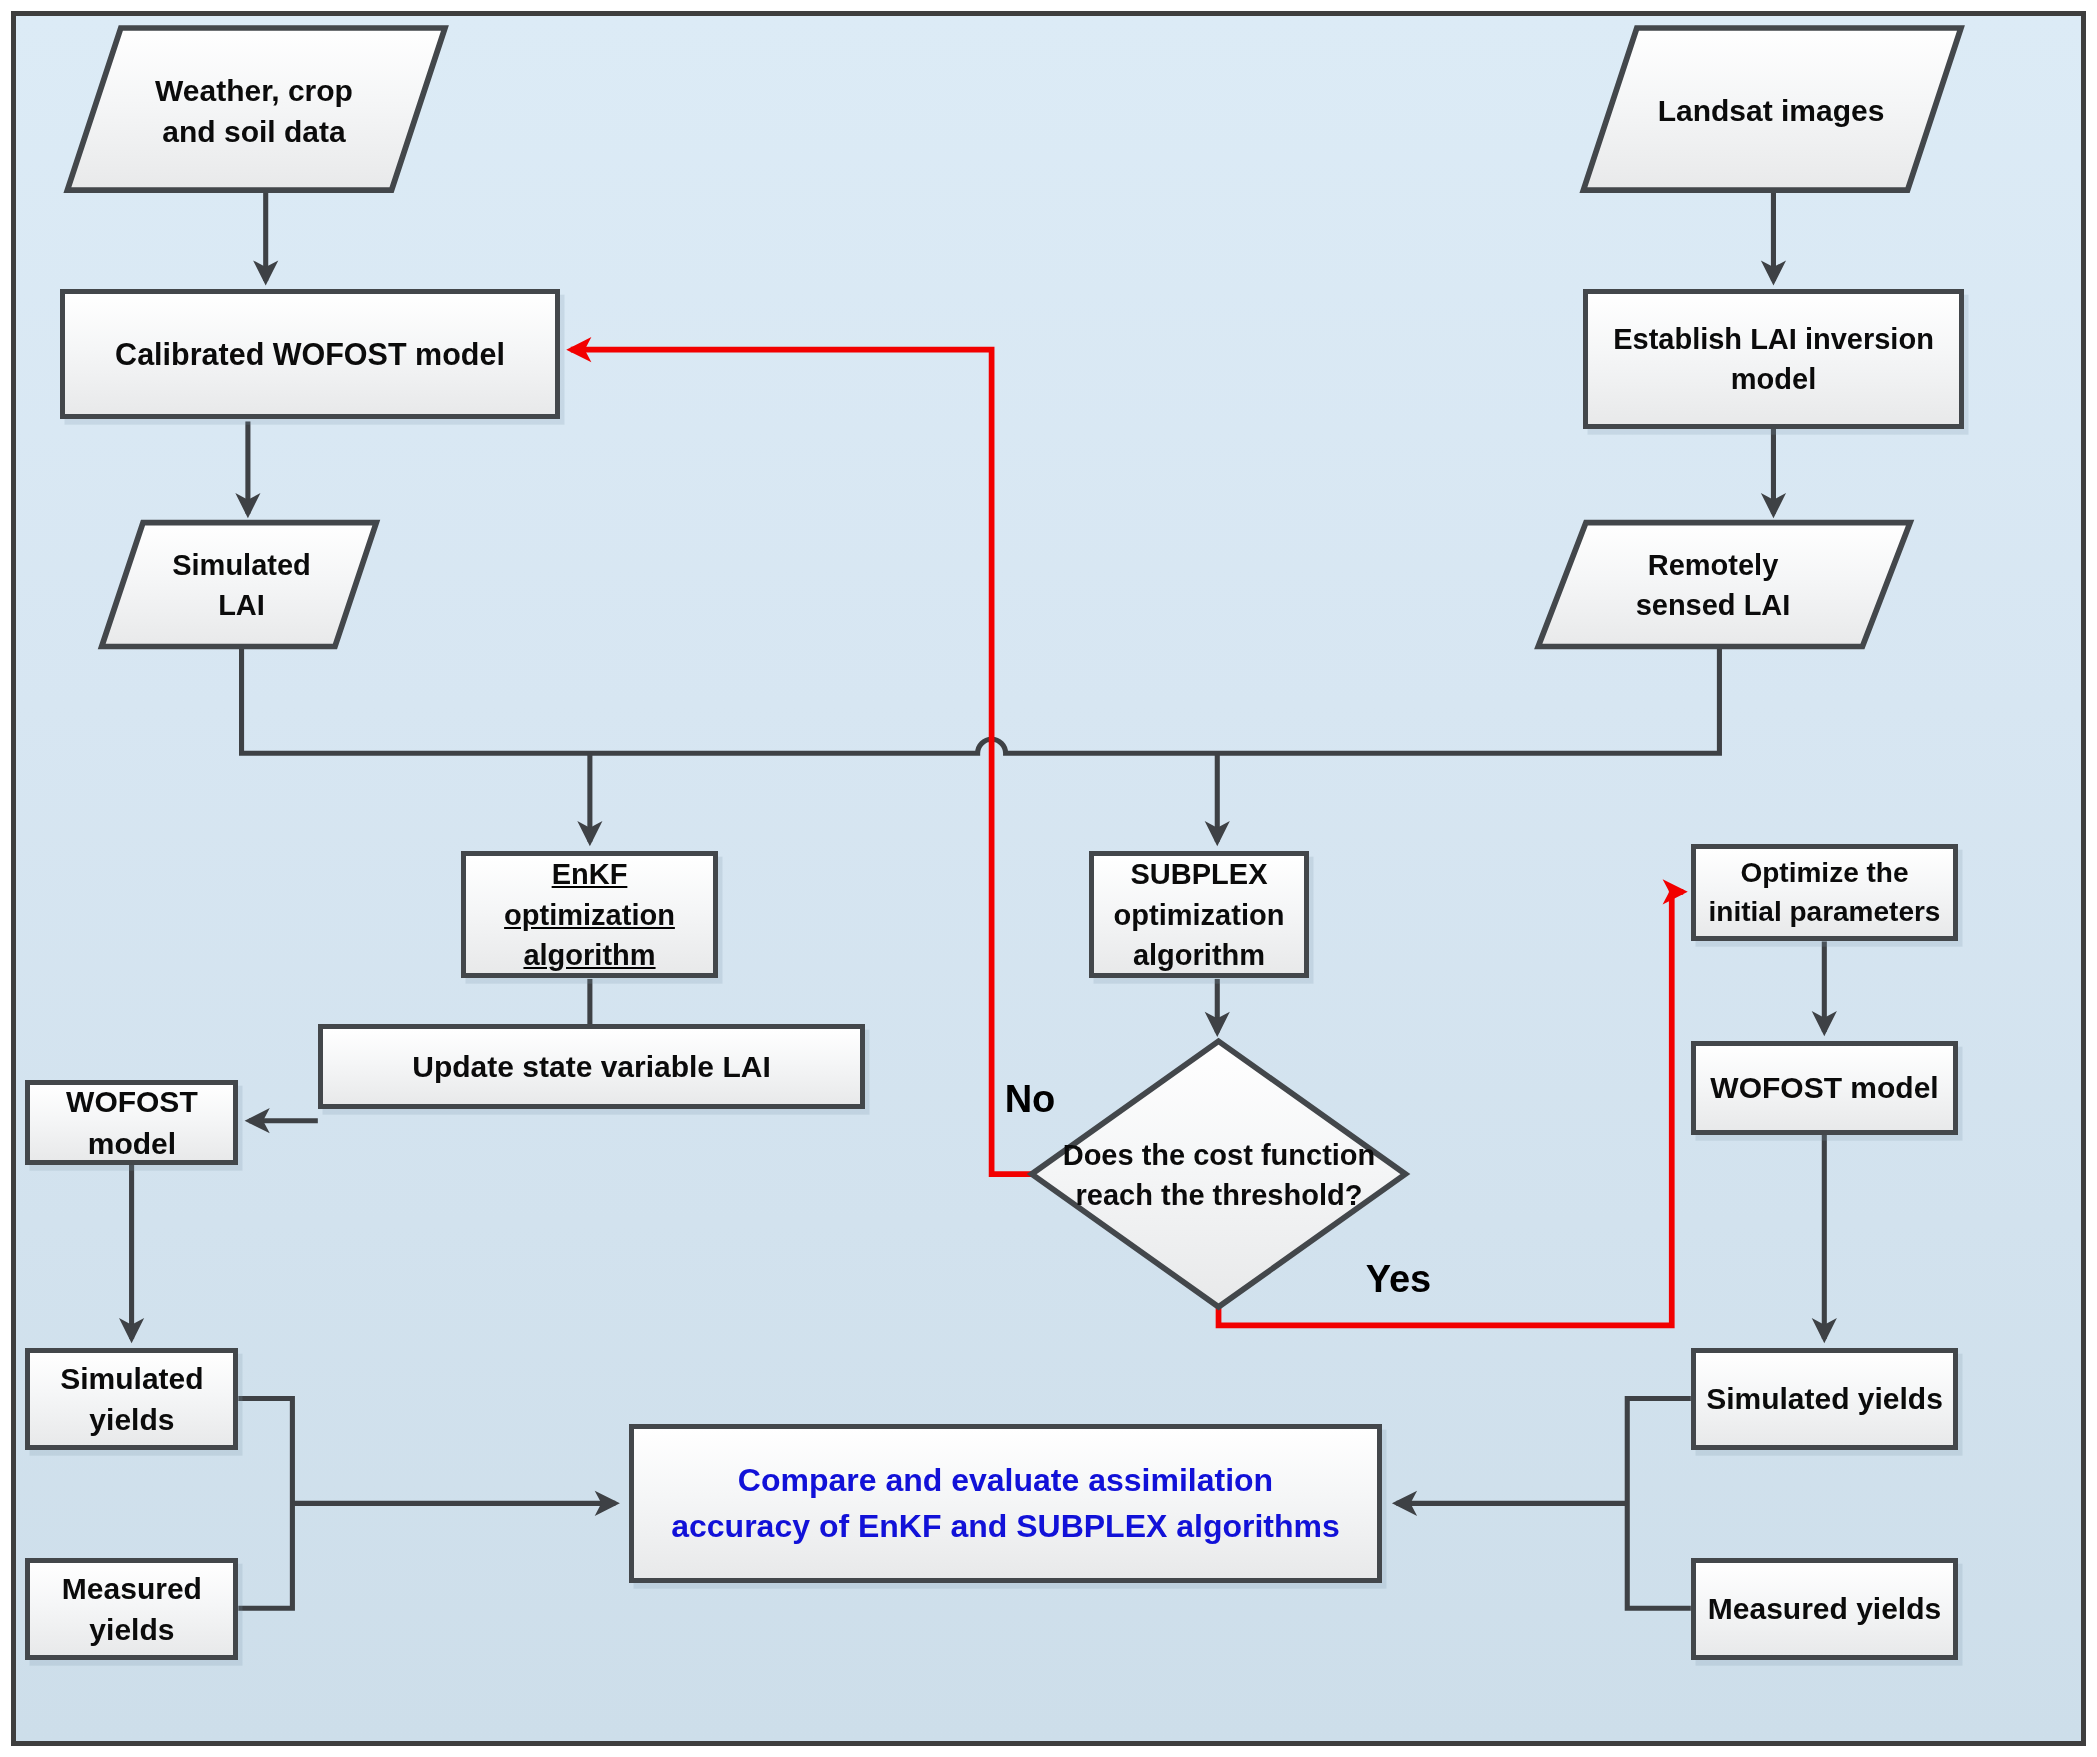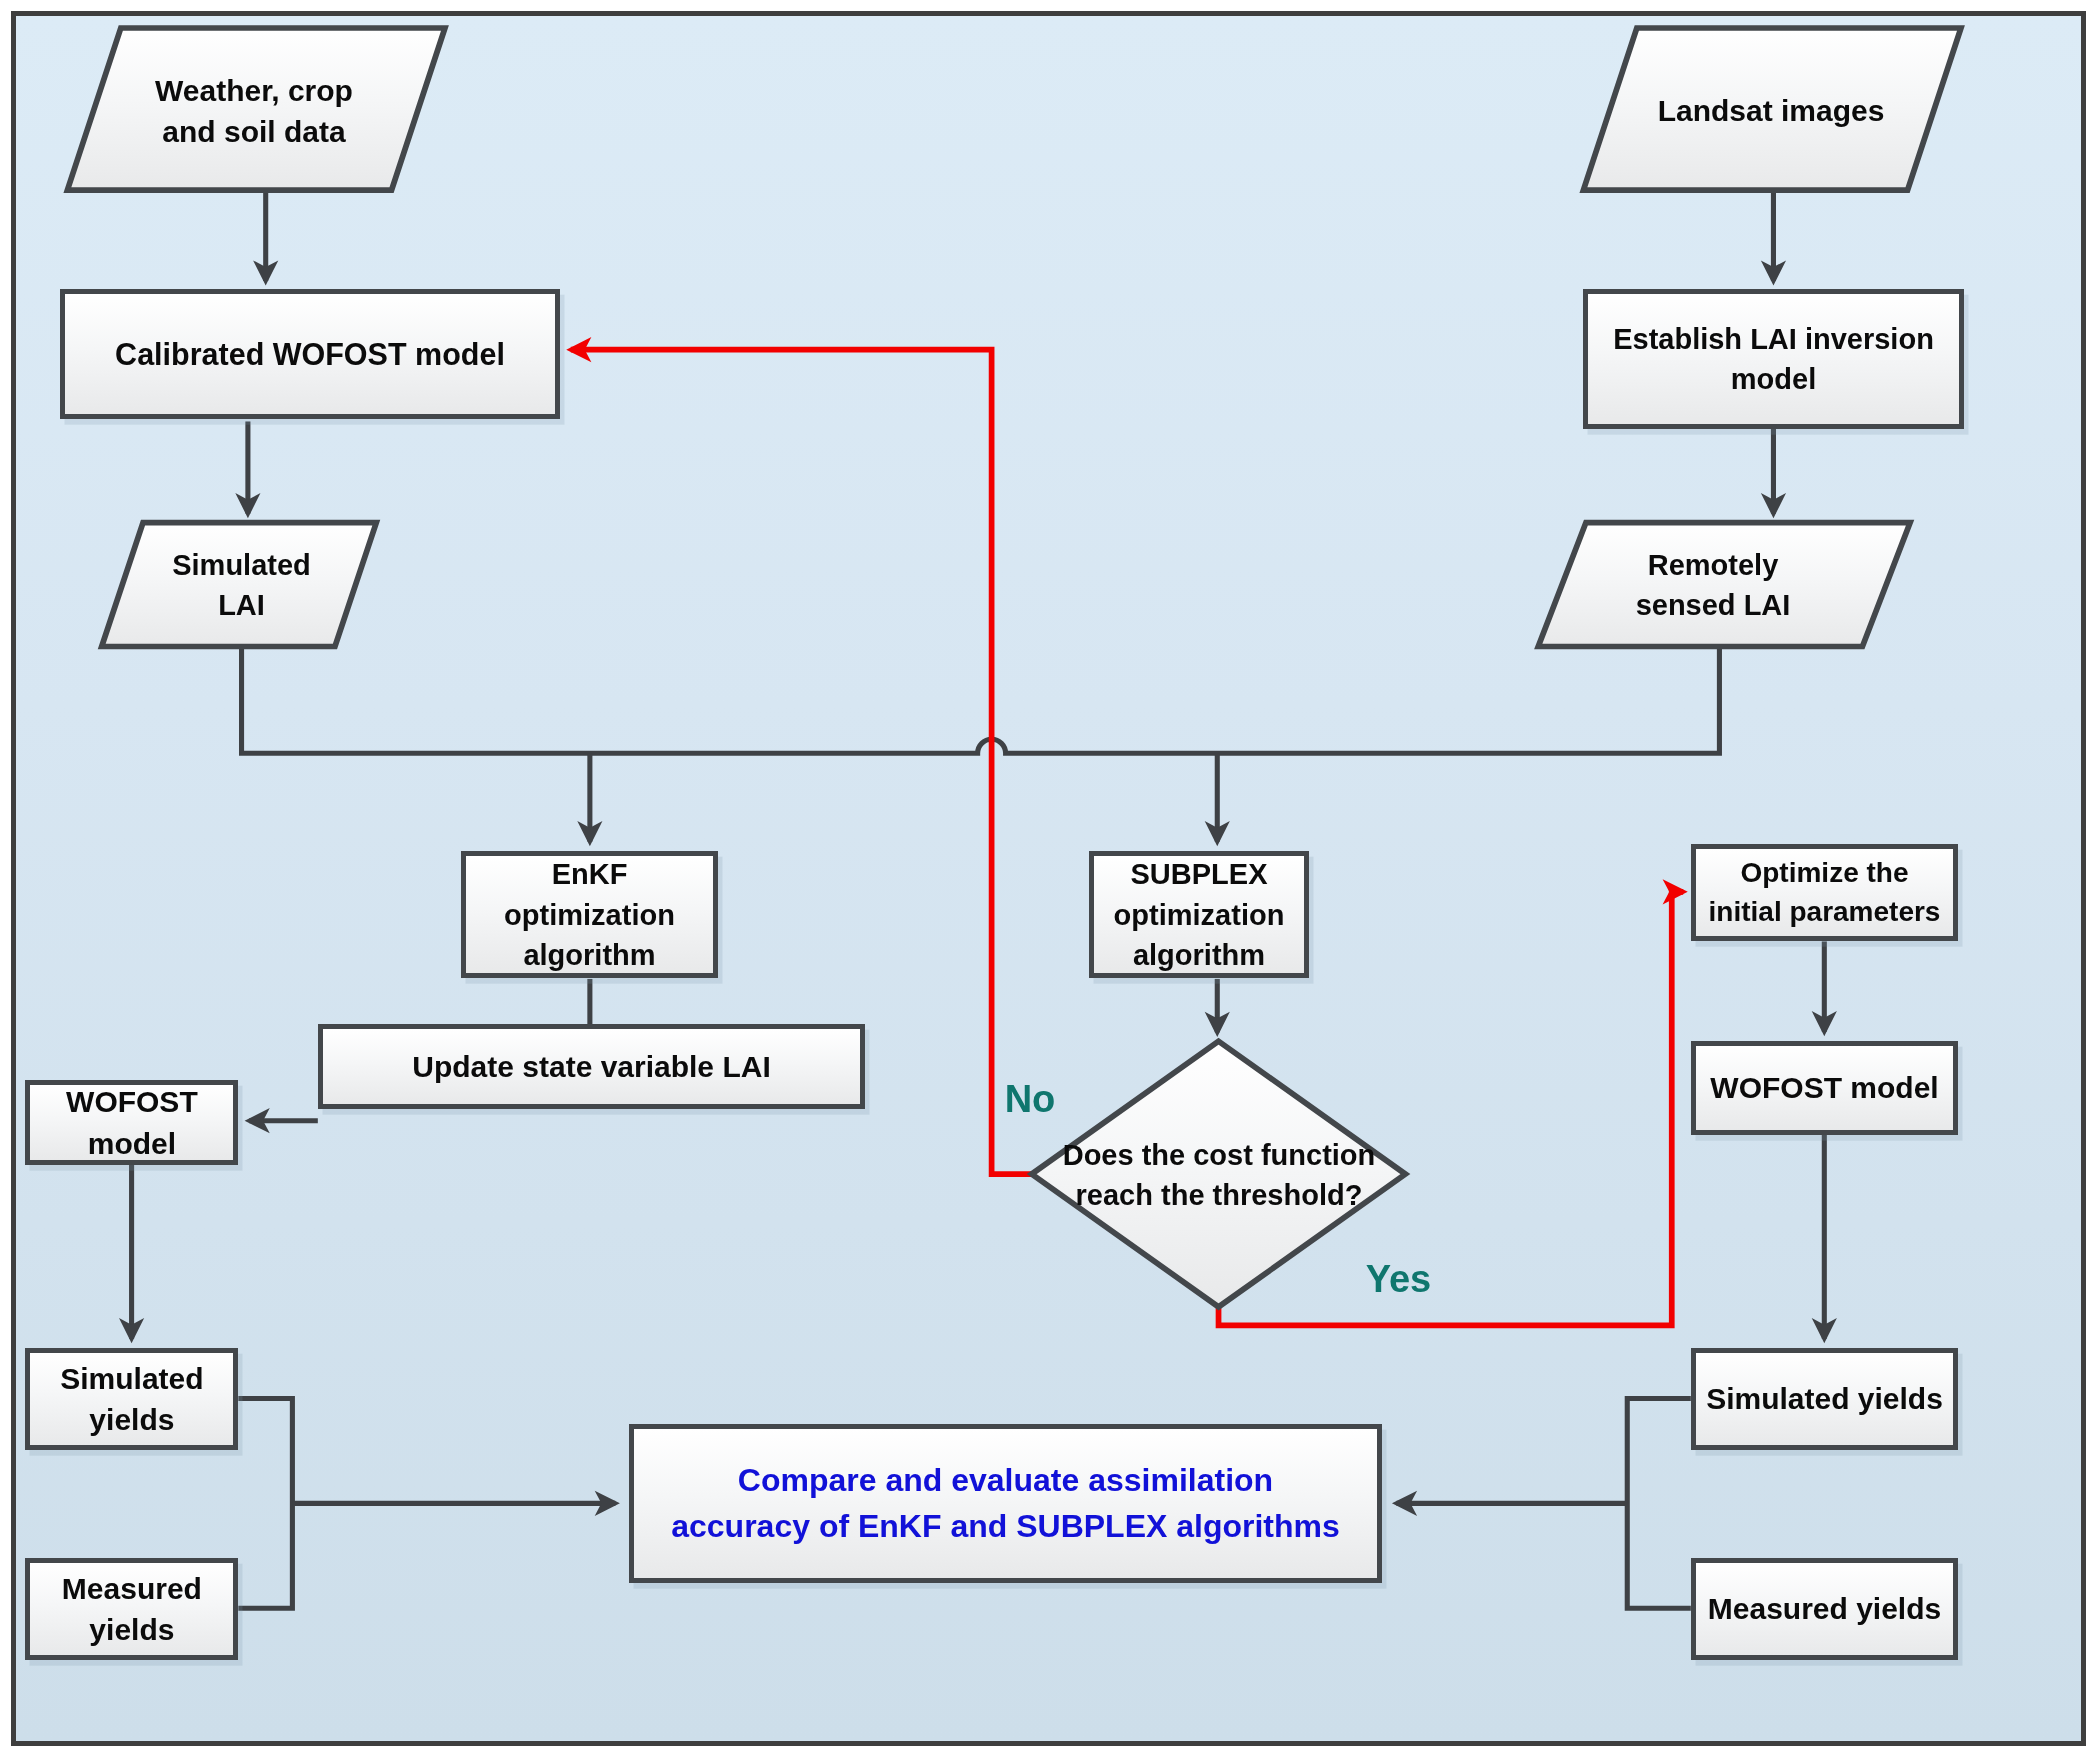--- a/index.html
+++ b/index.html
@@ -34,21 +34,21 @@
     font-weight:bold;
     color:#0b0b0b;
     line-height:1.38;
   }
   .fs48{font-size:30.5px;} .fs47{font-size:30px;} .fs46{font-size:29px;}
   .fs45{font-size:29px;} .fs44{font-size:28px;}
   .compare-lbl{font-size:32px;line-height:1.42;}
   .edgelabel{
     position:absolute;z-index:4;
     display:flex;align-items:center;justify-content:center;
-    font-weight:bold;font-size:38px;color:#0f766e;
+    font-weight:bold;font-size:38px;color:#000000;
   }
 </style>
 </head>
 <body>
 
 <div class="canvas">
 
   <div class="frame"></div>
 
   <svg class="edges" width="2097" height="1757" viewBox="0 0 3299 2764">
@@ -118,21 +118,21 @@
 
   <div class="node shapenode" style="left:127px;top:534px;width:229px;height:102px;">
     <span class="lbl fs46">Simulated
 LAI</span>
   </div>
   <div class="node shapenode" style="left:1570px;top:534px;width:286px;height:102px;">
     <span class="lbl fs46">Remotely
 sensed LAI</span>
   </div>
 
-  <div class="node rectnode" style="left:461px;top:851px;width:257px;height:127px;">
+  <div class="node rectnode" style="left:461px;top:851px;width:257px;height:127px;text-decoration:underline;">
     <span class="lbl fs46">EnKF optimization
 algorithm</span>
   </div>
   <div class="node rectnode" style="left:1089px;top:851px;width:220px;height:127px;">
     <span class="lbl fs46">SUBPLEX optimization
 algorithm</span>
   </div>
   <div class="node rectnode" style="left:1691px;top:844px;width:267px;height:97px;">
     <span class="lbl fs44">Optimize the
 initial parameters</span>

